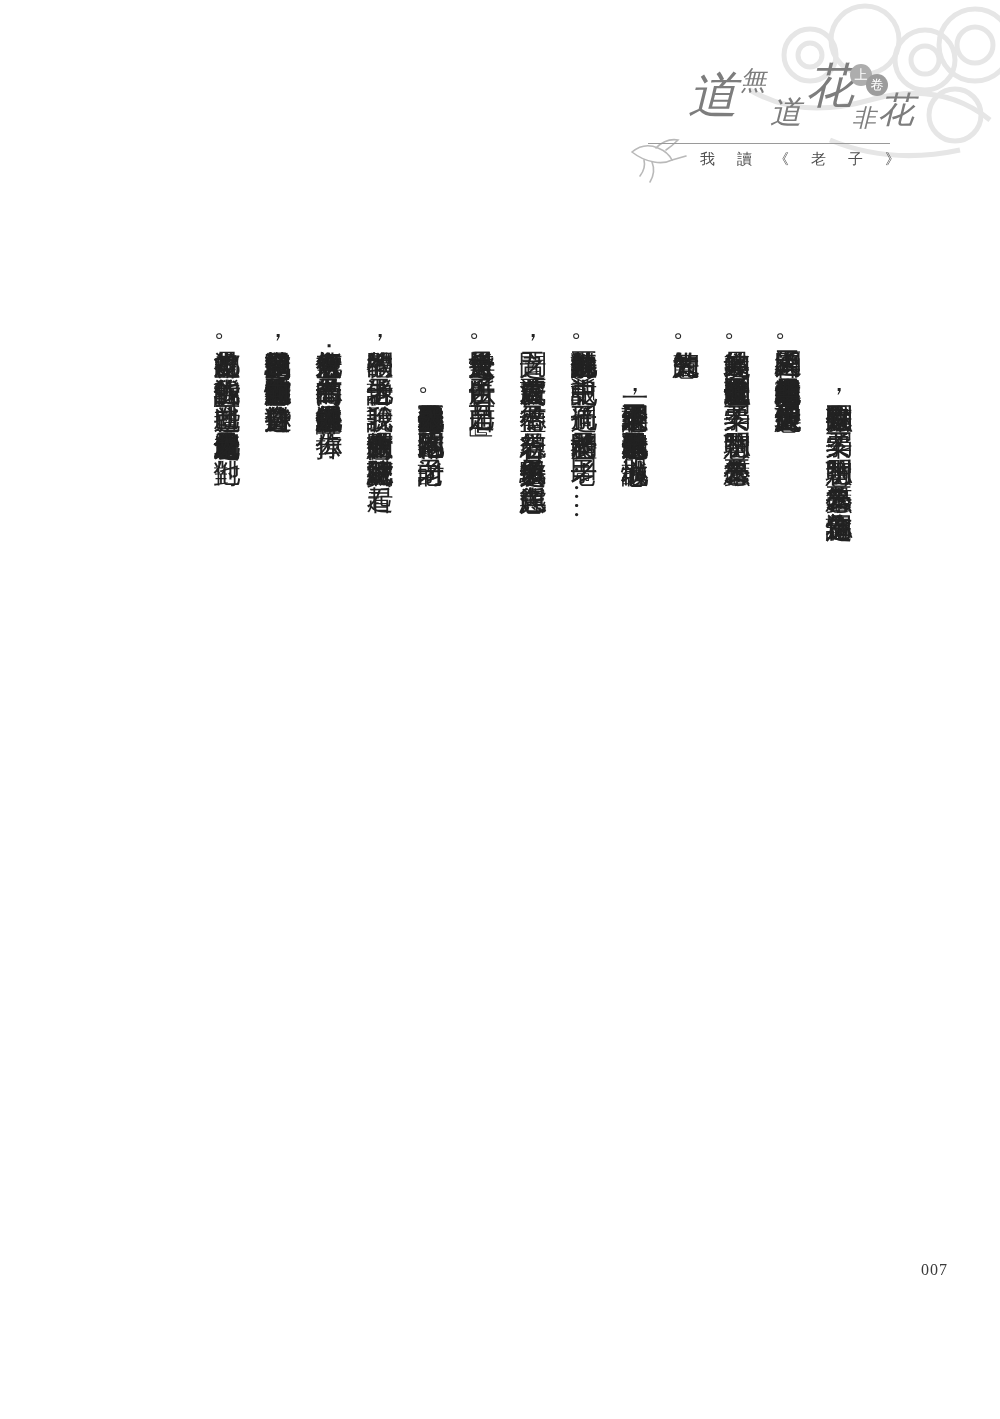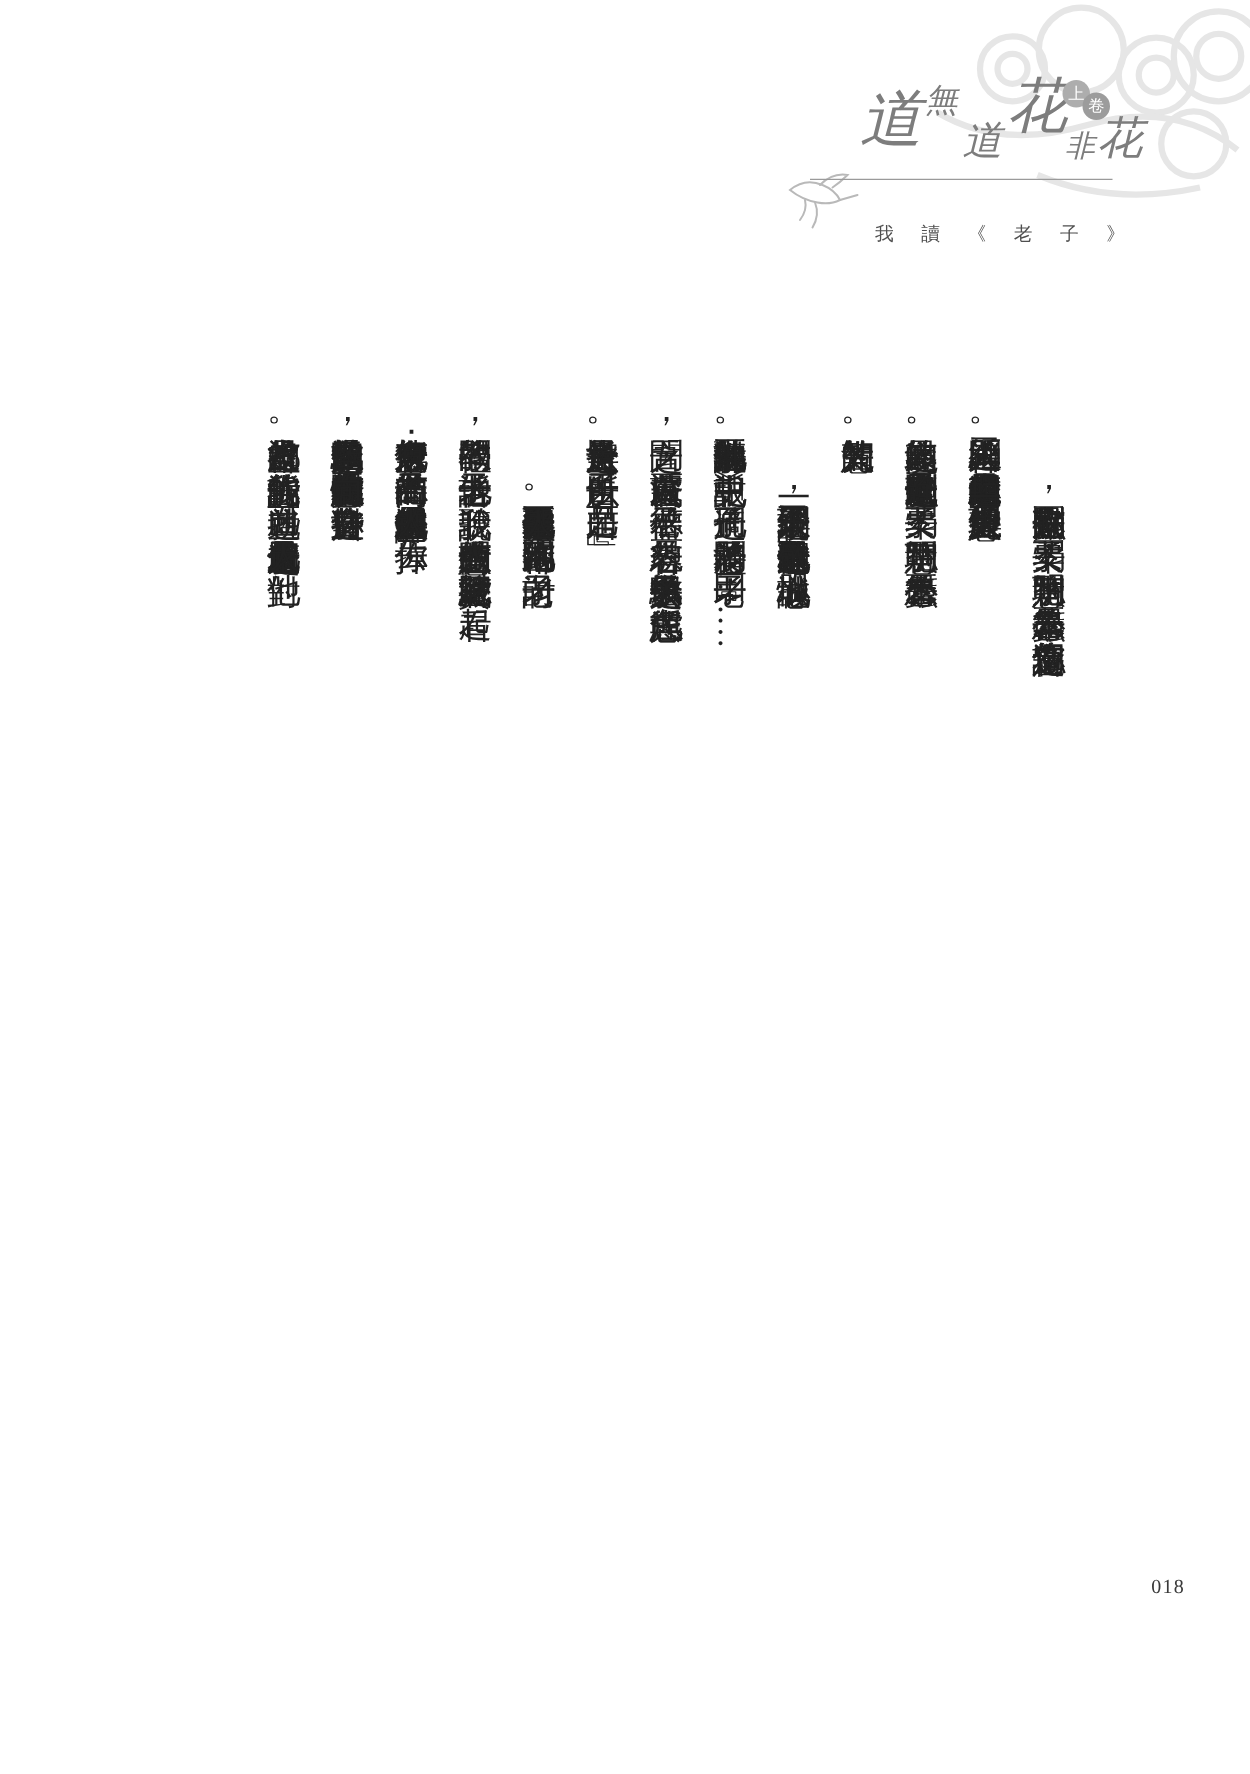--- a/index.html
+++ b/index.html
@@ -33,21 +33,21 @@
   }
   .vb0 { top:0; left:0; }
   .vb1 { top:10px; left:16px; background:#9c9c9c; }
 
   .header-rule {
     position:absolute; top:143px; left:648px; width:242px; height:1px;
     background:#9a9a9a;
   }
   .header-subtitle {
     position:absolute; top:150px; left:700px;
-    font-size:15px; color:#4f4f4f; letter-spacing:22px; white-space:nowrap;margin-top:28px;
+    font-size:15px; color:#4f4f4f; letter-spacing:22px; white-space:nowrap;
   }
   .bird { position:absolute; top:134px; left:626px; }
 
   
   .textblock {
     position:absolute; top:330px; right:136px; height:972px;
     writing-mode:vertical-rl; text-orientation:mixed;
     font-size:27px; line-height:51px; letter-spacing:0;
     color:#222222;
   }
@@ -118,15 +118,15 @@
     <div class="vcol">洗耳恭聽他對他的批評。《史記》中載：「孔子適周，將問禮於老子。老子曰：『……</div>
     <div class="vcol">吾聞之，良賈深藏若虛，君子盛德、容貌若愚。去子之驕氣與多欲，態色與淫志，</div>
     <div class="vcol">是皆無益於子之身。吾所以告子，若是而已。』」</div>
     <div class="vcol indent">孔子是歷代至今被敬奉為比老子盛名得多的聖人。他跑到周都洛陽，向老子討</div>
     <div class="vcol">教禮的學問，老子告訴他，我聽說，會做生意的精明商人，總把財貨深藏著，看起</div>
     <div class="vcol">來好像他空無所有；品德高尚的君子，他的外表謙虛得像個愚蠢遲鈍的人。丟掉你</div>
     <div class="vcol">驕傲之氣和過多的欲望，還有做作的情態神色和不切實際的志向，這些對於你自身</div>
     <div class="vcol">都是沒益處的。我能告訴你的，就這些而已。老子就是這麼個超凡脫俗之人，他對</div>
   </div>
 
-  <div class="pagenum">018</div>
+  <div class="pagenum">007</div>
 
 </div>
 
 </body></html>

